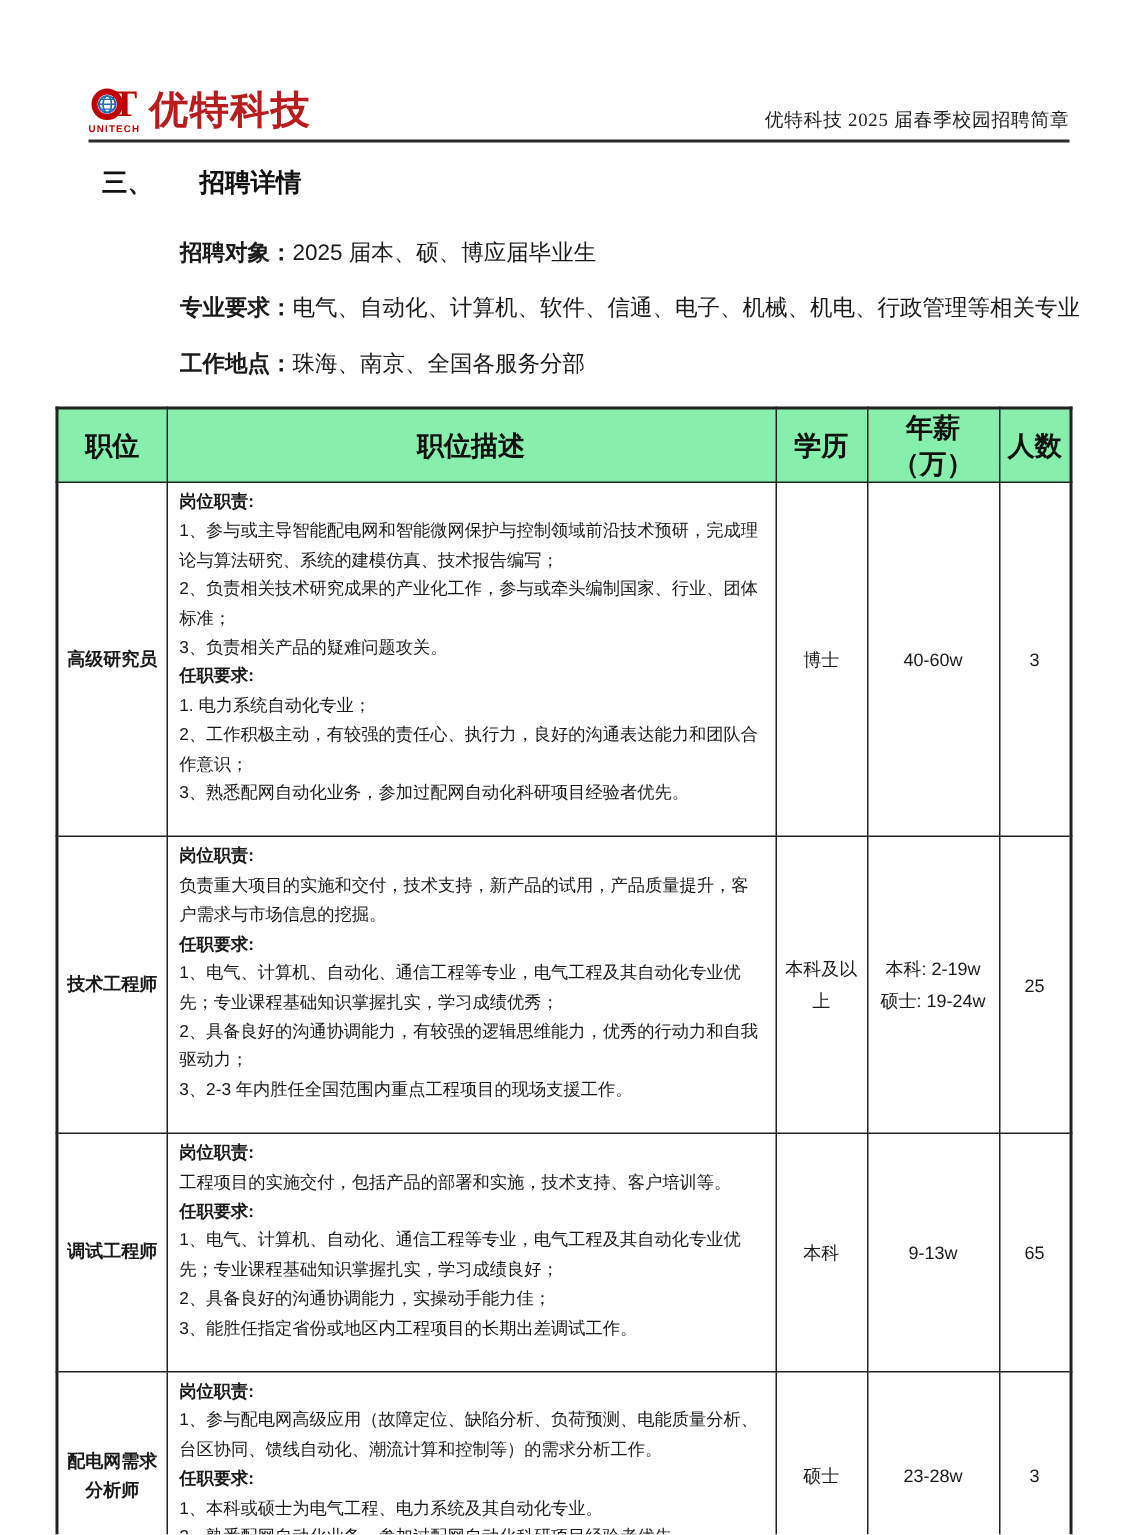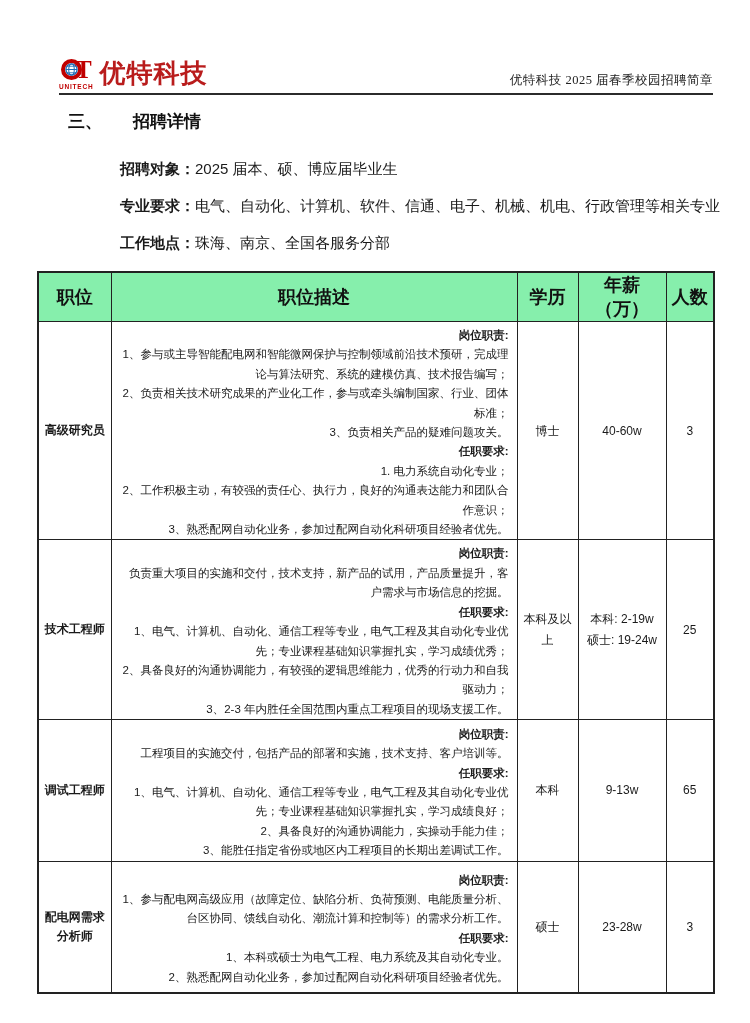--- a/index.html
+++ b/index.html
@@ -92,21 +92,21 @@
     text-align: center;
     color: #111111;
   }
   td.pos {
     font-weight: 800;
     font-size: 12px;
     text-align: center;
     padding: 2px 4px;
     line-height: 1.6;
   }
-  td.desc { padding: 4px 8px 0 8px; vertical-align: top; text-align: right; }
+  td.desc { padding: 4px 8px 18px 8px; vertical-align: top; }
   td.desc p { font-size: 11.5px; line-height: 19.4px; color: #1a1a1a; }
   td.desc p.sub { font-weight: 800; }
   td.edu, td.sal, td.cnt {
     font-size: 12px;
     text-align: center;
     padding: 2px 5px;
     line-height: 1.7;
   }
   tr.r1 { height: 174px; }
   tr.r2 { height: 170px; }

